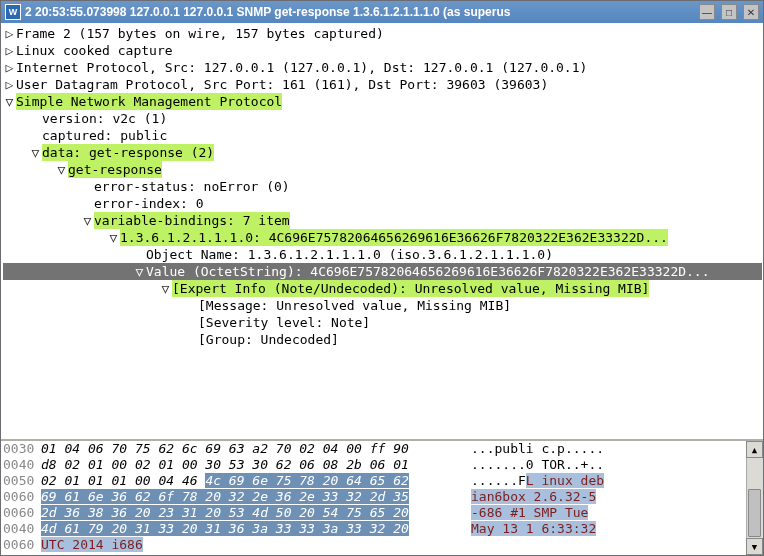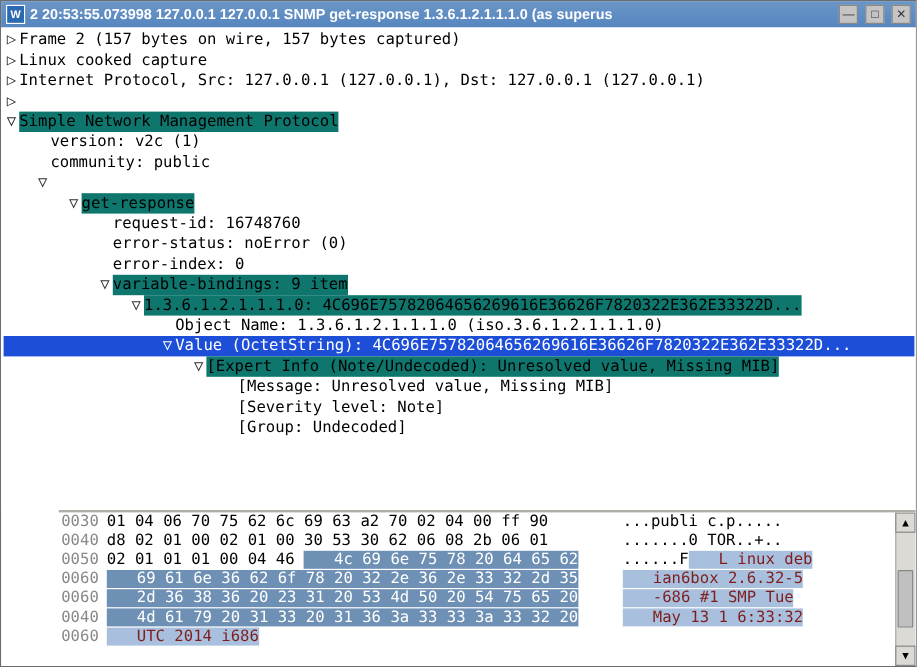--- a/index.html
+++ b/index.html
@@ -4,65 +4,64 @@
 <style>
   * { margin: 0; padding: 0; box-sizing: border-box; }
   body { font-family: "DejaVu Sans Mono", "Lucida Console", monospace; font-size: 13px; background: #dcdad5; }
   .window { width: 764px; height: 556px; display: flex; flex-direction: column; border: 1px solid #6b6d73; }
   .titlebar { height: 22px; background: linear-gradient(#6b96c7,#5586bf); display: flex; align-items: center; padding: 0 4px; color: #fff; font-family: sans-serif; font-size: 12px; gap: 4px; }
   .titlebar-icon { width:16px; height:16px; background:#2b6ab0; border:1px solid #fff; display:flex; align-items:center; justify-content:center; font-size:9px; font-weight:bold; }
   .titlebar-title { flex:1; white-space:nowrap; overflow:hidden; font-weight: bold;}
   .winbtn { width:16px; height:16px; background:#c4c4c4; border:1px solid #888; display:flex; align-items:center; justify-content:center; font-size:10px; color:#333; cursor:pointer; margin-left:2px;}
   .main { flex:1; display:flex; flex-direction:column; background:#fff; }
   .tree-pane { flex:1; overflow:auto; background:#fff; font-size:13px; line-height:17px; padding:2px 1px 0 2px; }
-  .hex-pane { height:130px; background:#fff; border-top:2px solid #aeb0a7; overflow:hidden; font-size:13px; line-height:16px; position:relative;margin-left:48px;}
+  .hex-pane { height:116px; background:#fff; border-top:2px solid #aeb0a7; overflow:hidden; font-size:13px; line-height:16px; position:relative;}
   .scrollbar-v { position:absolute; right:0; top:0; bottom:0; width:17px; background:#dcdad5; border-left:1px solid #aaa; }
   .scroll-thumb { position:absolute; right:2px; width:13px; background:#c0c0c0; border:1px solid #888; border-radius:1px;}
   .scroll-btn { position:absolute; right:0; width:17px; height:17px; background:#dcdad5; border:1px solid #888; display:flex; align-items:center; justify-content:center; font-size:9px;}
   .row { display:flex; align-items:flex-start; white-space:pre; }
   .tri { display:inline-block; width:13px; text-align:center; color:#2b2b2b; cursor:pointer; user-select:none;}
   .tri.closed::before{content:"▷";}
   .tri.open::before{content:"▽";}
   .sp { display:inline-block; width:13px;}
-  .hl-cyan { background:#0f766e; }
-  .hl-sel { background:#1d4ed8; color:#fff; }
+  .hl-cyan { background:#bef264; }
+  .hl-sel { background:#737373; color:#fff; }
   .hexline { display:flex; padding-left:2px; }
   .hex-off { color:#888; width:38px;}
-  .hex-bytes { width:430px; }
+  .hex-bytes { width:430px;font-style:italic; }
   .hex-ascii { }
-  .hex-sel { background:#6e90b4; color:#fff;padding-left:25px; }
+  .hex-sel { background:#6e90b4; color:#fff; }
   .hex-ascii .hex-sel{ background:#a8c0dd; color:#7f1d1d;}
 </style>
 </head>
 <body>
 
 <div class="window">
   <div class="titlebar">
     <span class="titlebar-icon">W</span>
     <span class="titlebar-title">2 20:53:55.073998 127.0.0.1 127.0.0.1 SNMP get-response 1.3.6.1.2.1.1.1.0  (as superus</span>
     <span class="winbtn">—</span>
     <span class="winbtn">□</span>
     <span class="winbtn">✕</span>
   </div>
 
   <div class="main">
     <div class="tree-pane">
       <div class="row"><span class="tri closed"></span><span>Frame 2 (157 bytes on wire, 157 bytes captured)</span></div>
       <div class="row"><span class="tri closed"></span><span>Linux cooked capture</span></div>
       <div class="row"><span class="tri closed"></span><span>Internet Protocol, Src: 127.0.0.1 (127.0.0.1), Dst: 127.0.0.1 (127.0.0.1)</span></div>
-      <div class="row"><span class="tri closed"></span></div>
+      <div class="row"><span class="tri closed"></span><span>User Datagram Protocol, Src Port: 161 (161), Dst Port: 39603 (39603)</span></div>
       <div class="row"><span class="tri open"></span><span class="hl-cyan">Simple Network Management Protocol</span></div>
       <div class="row"><span class="sp"></span><span class="sp"></span><span class="sp"></span><span>version: v2c (1)</span></div>
-      <div class="row"><span class="sp"></span><span class="sp"></span><span class="sp"></span><span>community: public</span></div>
-      <div class="row"><span class="sp"></span><span class="sp"></span><span class="tri open"></span></div>
+      <div class="row"><span class="sp"></span><span class="sp"></span><span class="sp"></span><span>captured: public</span></div>
+      <div class="row"><span class="sp"></span><span class="sp"></span><span class="tri open"></span><span class="hl-cyan">data: get-response (2)</span></div>
       <div class="row"><span class="sp"></span><span class="sp"></span><span class="sp"></span><span class="sp"></span><span class="tri open"></span><span class="hl-cyan">get-response</span></div>
-      <div class="row"><span class="sp"></span><span class="sp"></span><span class="sp"></span><span class="sp"></span><span class="sp"></span><span class="sp"></span><span class="sp"></span><span>request-id: 16748760</span></div>
       <div class="row"><span class="sp"></span><span class="sp"></span><span class="sp"></span><span class="sp"></span><span class="sp"></span><span class="sp"></span><span class="sp"></span><span>error-status: noError (0)</span></div>
       <div class="row"><span class="sp"></span><span class="sp"></span><span class="sp"></span><span class="sp"></span><span class="sp"></span><span class="sp"></span><span class="sp"></span><span>error-index: 0</span></div>
-      <div class="row"><span class="sp"></span><span class="sp"></span><span class="sp"></span><span class="sp"></span><span class="sp"></span><span class="sp"></span><span class="tri open"></span><span class="hl-cyan">variable-bindings: 9 item</span></div>
+      <div class="row"><span class="sp"></span><span class="sp"></span><span class="sp"></span><span class="sp"></span><span class="sp"></span><span class="sp"></span><span class="tri open"></span><span class="hl-cyan">variable-bindings: 7 item</span></div>
       <div class="row"><span class="sp"></span><span class="sp"></span><span class="sp"></span><span class="sp"></span><span class="sp"></span><span class="sp"></span><span class="sp"></span><span class="sp"></span><span class="tri open"></span><span class="hl-cyan">1.3.6.1.2.1.1.1.0: 4C696E75782064656269616E36626F7820322E362E33322D...</span></div>
       <div class="row"><span class="sp"></span><span class="sp"></span><span class="sp"></span><span class="sp"></span><span class="sp"></span><span class="sp"></span><span class="sp"></span><span class="sp"></span><span class="sp"></span><span class="sp"></span><span class="sp"></span><span>Object Name: 1.3.6.1.2.1.1.1.0 (iso.3.6.1.2.1.1.1.0)</span></div>
       <div class="row"><span class="hl-sel" style="flex:1; display:flex;"><span class="sp"></span><span class="sp"></span><span class="sp"></span><span class="sp"></span><span class="sp"></span><span class="sp"></span><span class="sp"></span><span class="sp"></span><span class="sp"></span><span class="sp"></span><span class="tri open" style="color:#fff"></span><span>Value (OctetString): 4C696E75782064656269616E36626F7820322E362E33322D...</span></span></div>
       <div class="row"><span class="sp"></span><span class="sp"></span><span class="sp"></span><span class="sp"></span><span class="sp"></span><span class="sp"></span><span class="sp"></span><span class="sp"></span><span class="sp"></span><span class="sp"></span><span class="sp"></span><span class="sp"></span><span class="tri open"></span><span class="hl-cyan">[<span>Expert Info (Note/Undecoded): Unresolved value, Missing MIB</span>]</span></div>
       <div class="row"><span class="sp"></span><span class="sp"></span><span class="sp"></span><span class="sp"></span><span class="sp"></span><span class="sp"></span><span class="sp"></span><span class="sp"></span><span class="sp"></span><span class="sp"></span><span class="sp"></span><span class="sp"></span><span class="sp"></span><span class="sp"></span><span class="sp"></span><span>[Message: Unresolved value, Missing MIB]</span></div>
       <div class="row"><span class="sp"></span><span class="sp"></span><span class="sp"></span><span class="sp"></span><span class="sp"></span><span class="sp"></span><span class="sp"></span><span class="sp"></span><span class="sp"></span><span class="sp"></span><span class="sp"></span><span class="sp"></span><span class="sp"></span><span class="sp"></span><span class="sp"></span><span>[Severity level: Note]</span></div>
       <div class="row"><span class="sp"></span><span class="sp"></span><span class="sp"></span><span class="sp"></span><span class="sp"></span><span class="sp"></span><span class="sp"></span><span class="sp"></span><span class="sp"></span><span class="sp"></span><span class="sp"></span><span class="sp"></span><span class="sp"></span><span class="sp"></span><span class="sp"></span><span>[Group: Undecoded]</span></div>
     </div>
 
     <div class="hex-pane">

